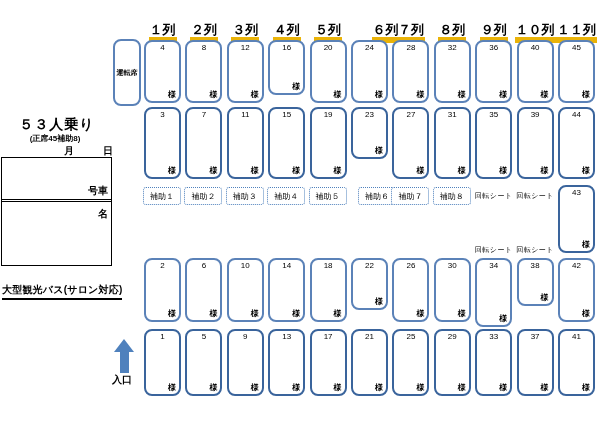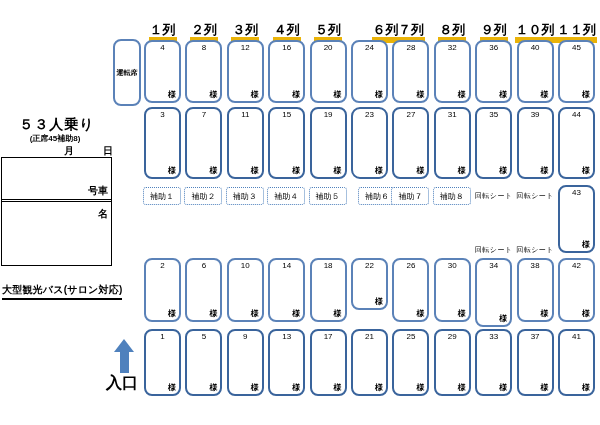--- a/index.html
+++ b/index.html
@@ -41,21 +41,21 @@
   .sec2{height:44px;border-bottom:3px double #000;font-size:10px;}
   .sec3{height:20px;font-size:10px;}
   .bus-type{position:absolute;left:2px;top:283px;font-size:10px;font-weight:bold;border-bottom:2px solid #000;
             padding-bottom:1px;letter-spacing:.2px;white-space:nowrap;}
 
   
   .arrow{position:absolute;left:114px;top:339px;width:20px;height:34px;}
   .arrow .head{width:0;height:0;border-left:10px solid transparent;border-right:10px solid transparent;
                border-bottom:13px solid var(--arrow,#4f81bd);}
   .arrow .shaft{width:9px;height:21px;margin:0 auto;background:var(--arrow,#4f81bd);}
-  .entrance{position:absolute;left:102px;top:373px;width:40px;text-align:center;font-size:16px;font-weight:bold;white-space:nowrap;}
+  .entrance{position:absolute;left:102px;top:373px;width:40px;text-align:center;font-size:10px;font-weight:bold;white-space:nowrap;}
 </style>
 </head>
 <body>
 
 <div id="stage">
 
   <div class="cap-title">５３人乗り</div>
   <div class="cap-sub">(正席45補助8)</div>
   <span class="md month">月</span>
   <span class="md day">日</span>
@@ -98,21 +98,21 @@
         <span class="sama">様</span>
       </div>
       <div class="seat light" style="left: 185.4px; top: 40px; width: 37px; height: 63px;">
         <span class="num">8</span>
         <span class="sama">様</span>
       </div>
       <div class="seat light" style="left: 226.8px; top: 40px; width: 37px; height: 63px;">
         <span class="num">12</span>
         <span class="sama">様</span>
       </div>
-      <div class="seat light" style="left: 268.2px; top: 40px; width: 37px; height: 63px;">
+      <div class="seat light" style="left: 268.2px; top: 40px; width: 37px; height: 55px;">
         <span class="num">16</span>
         <span class="sama">様</span>
       </div>
       <div class="seat light" style="left: 309.6px; top: 40px; width: 37px; height: 63px;">
         <span class="num">20</span>
         <span class="sama">様</span>
       </div>
       <div class="seat light" style="left: 351px; top: 40px; width: 37px; height: 63px;">
         <span class="num">24</span>
         <span class="sama">様</span>
@@ -150,21 +150,21 @@
         <span class="sama">様</span>
       </div>
       <div class="seat dark" style="left: 268.2px; top: 107px; width: 37px; height: 72px;">
         <span class="num">15</span>
         <span class="sama">様</span>
       </div>
       <div class="seat dark" style="left: 309.6px; top: 107px; width: 37px; height: 72px;">
         <span class="num">19</span>
         <span class="sama">様</span>
       </div>
-      <div class="seat dark" style="left: 351px; top: 107px; width: 37px; height: 72px; border-radius: 9px;">
+      <div class="seat dark" style="left: 351px; top: 107px; width: 37px; height: 52px;">
         <span class="num">23</span>
         <span class="sama">様</span>
       </div>
       <div class="seat dark" style="left: 392.4px; top: 107px; width: 37px; height: 72px;">
         <span class="num">27</span>
         <span class="sama">様</span>
       </div>
       <div class="seat dark" style="left: 433.8px; top: 107px; width: 37px; height: 72px;">
         <span class="num">31</span>
         <span class="sama">様</span>
@@ -210,21 +210,21 @@
         <span class="sama">様</span>
       </div>
       <div class="seat light" style="left: 433.8px; top: 258px; width: 37px; height: 64px;">
         <span class="num">30</span>
         <span class="sama">様</span>
       </div>
       <div class="seat light" style="left: 475.2px; top: 258px; width: 37px; height: 69px;">
         <span class="num">34</span>
         <span class="sama">様</span>
       </div>
-      <div class="seat light" style="left: 516.6px; top: 258px; width: 37px; height: 64px; font-family: Liberation Mono, monospace;">
+      <div class="seat light" style="left: 516.6px; top: 258px; width: 37px; height: 48px; font-family: Liberation Mono, monospace;">
         <span class="num">38</span>
         <span class="sama">様</span>
       </div>
       <div class="seat light" style="left: 558px; top: 258px; width: 37px; height: 64px;">
         <span class="num">42</span>
         <span class="sama">様</span>
       </div>
       <div class="seat dark" style="left: 144px; top: 329px; width: 37px; height: 67px;">
         <span class="num">1</span>
         <span class="sama">様</span>

